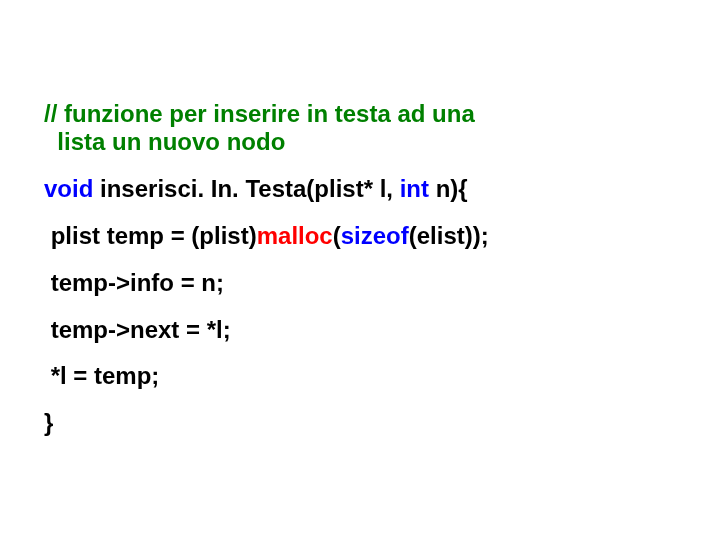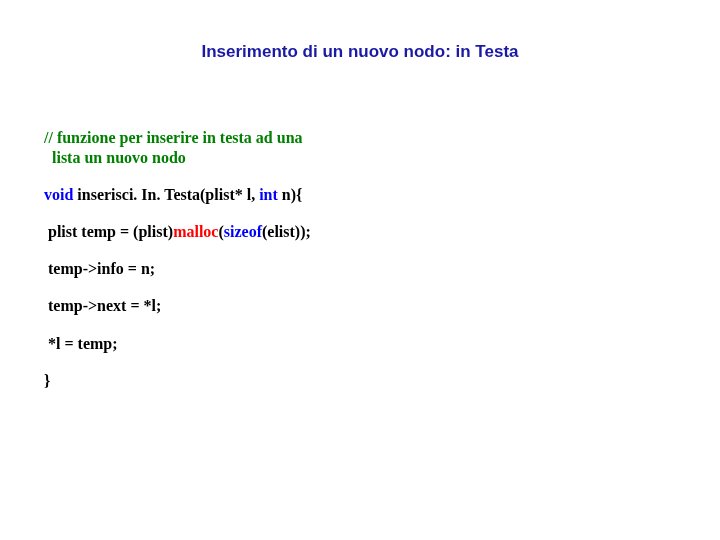--- a/index.html
+++ b/index.html
@@ -19,38 +19,37 @@
   }
   .title {
     text-align: center;
     color: #1a1aa6;
     font-weight: bold;
     font-size: 17px;
     margin: 0 0 28px 0;
     font-family: Arial, Helvetica, sans-serif;
   }
   .code {
-    font-family: Liberation Serif, serif;
-    font-size: 16px;
+    font-family: Liberation Sans, sans-serif;
+    font-size: 24px;
     font-weight: bold;
     line-height: 1.2;
     color: #000;
     white-space: pre;
   }
   .code .block {
     display: block;
     margin-bottom: 18px;
   }
   .comment { color: #008000; }
   .kw { color: #0000ff; text-align: center; }
   .fn { color: #ff0000; text-align: right; }
 </style>
 </head>
 <body>
 
 <div class="slide">
-  <h1 class="title">Inserimento di un nuovo nodo: in Testa</h1>
 
   <div class="code">
     <span class="block"><span class="comment">// funzione per inserire in testa ad una</span>
 <span class="comment">  lista un nuovo nodo</span></span><span class="block"><span class="kw">void</span><span> inserisci. In. Testa(plist* l, </span><span class="kw">int</span><span> n){</span></span><span class="block"><span> plist temp = (plist)</span><span class="fn">malloc</span><span>(</span><span class="kw">sizeof</span><span>(elist));</span></span><span class="block"> temp-&gt;info = n;</span><span class="block"> temp-&gt;next = *l;</span><span class="block"> *l = temp;</span><span class="block">}</span>
   </div>
 </div>
 
 </body></html>

